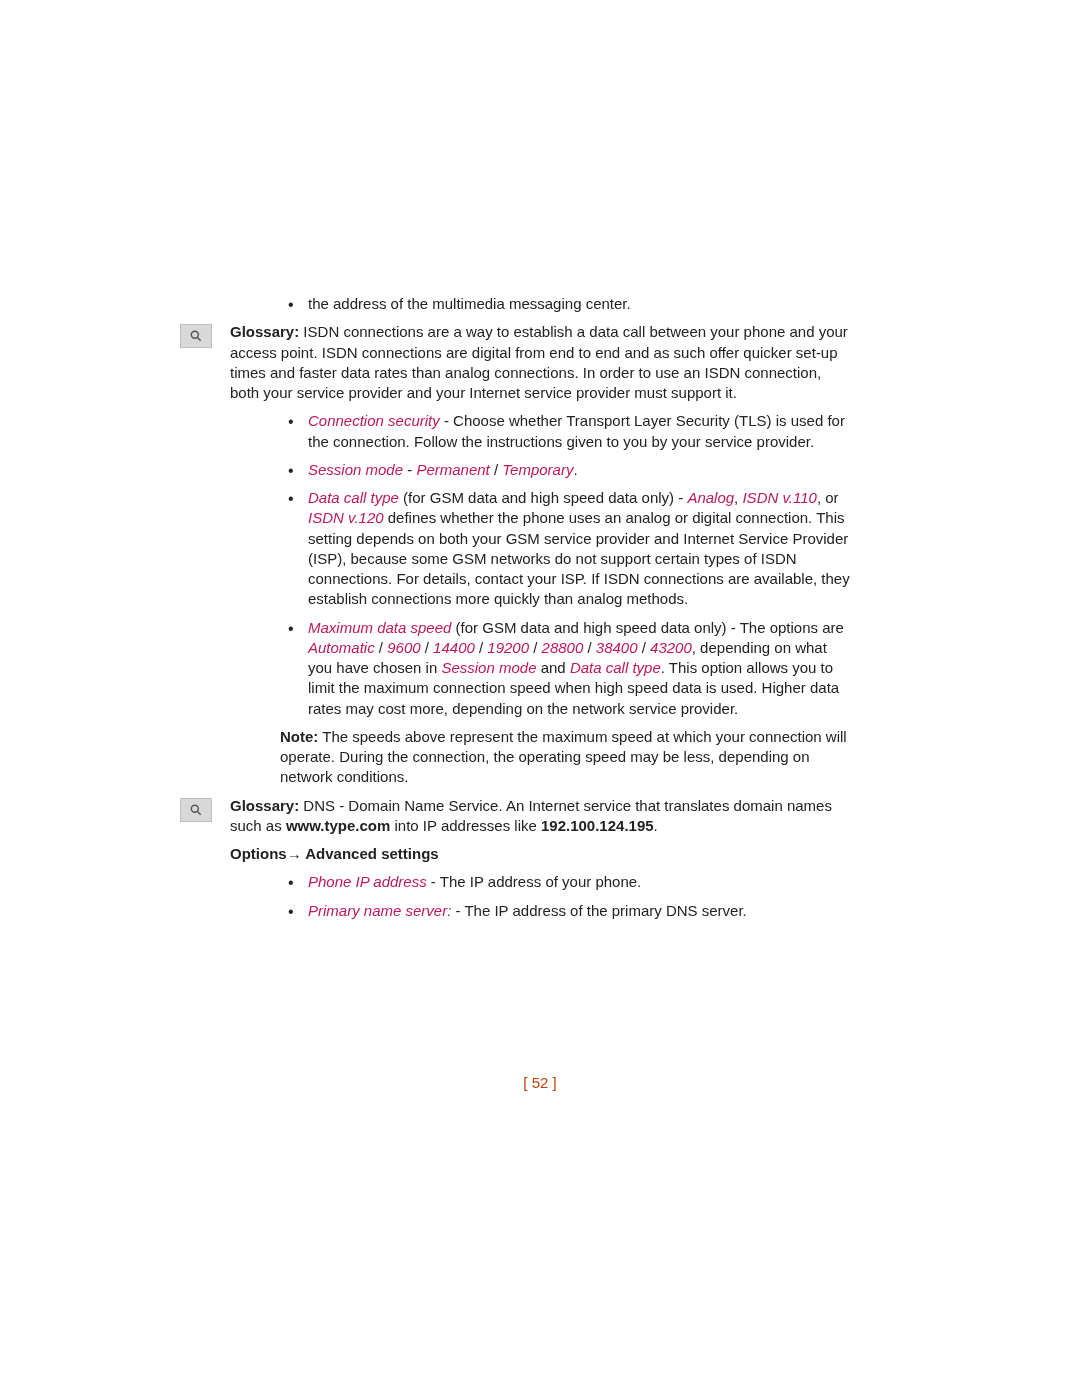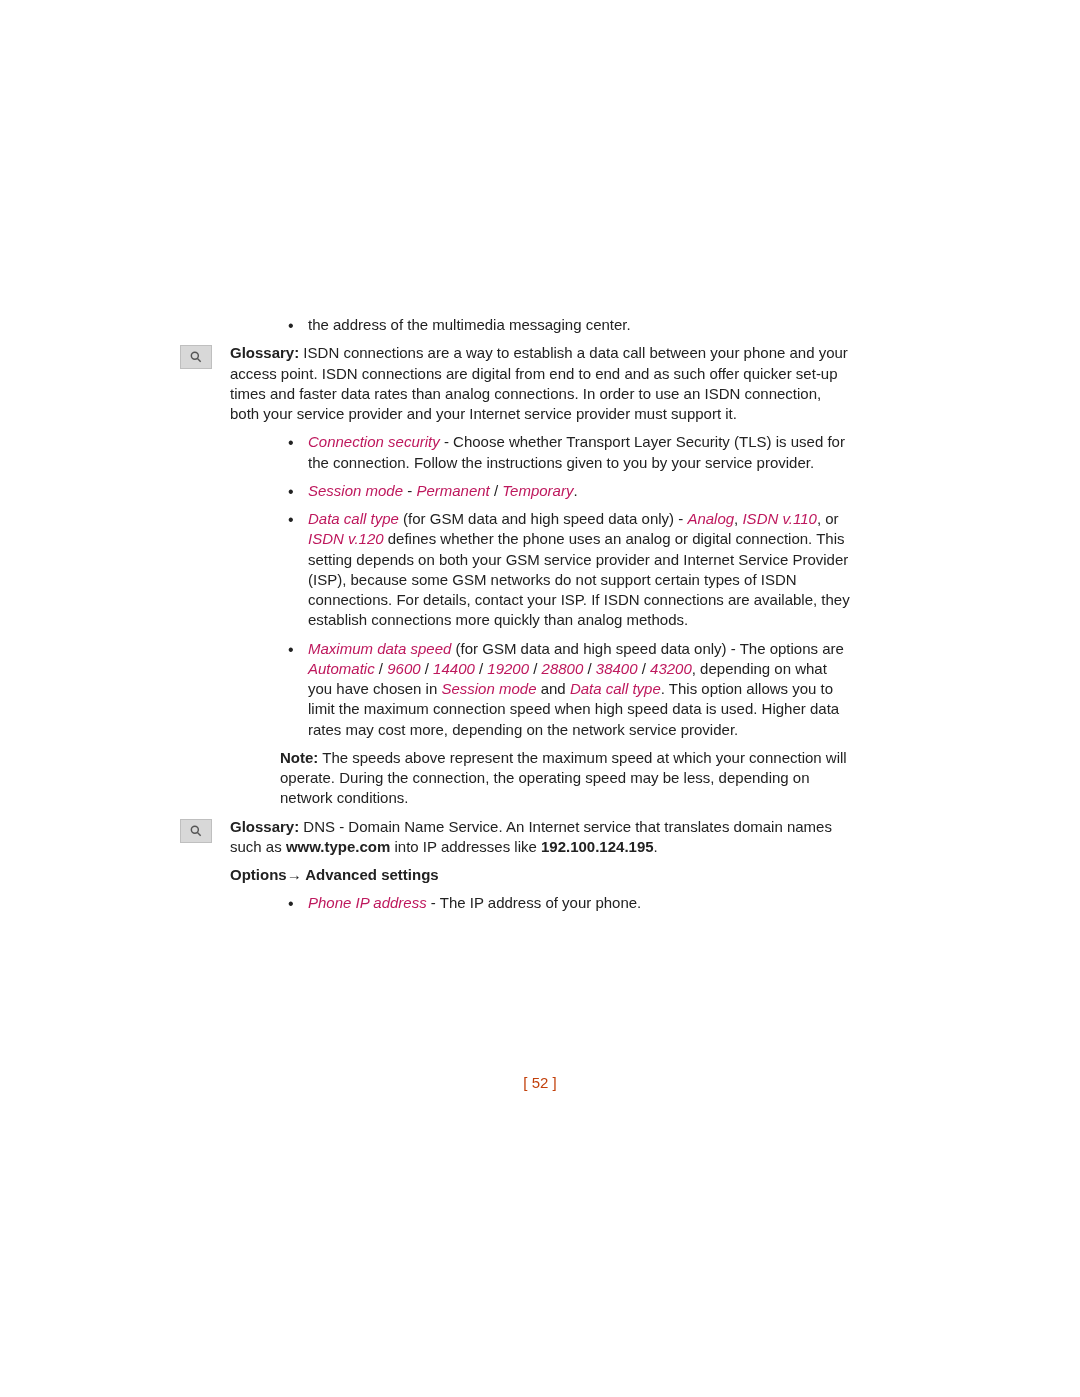--- a/index.html
+++ b/index.html
@@ -9,21 +9,21 @@
     font-family: Arial, Helvetica, sans-serif;
     font-size: 15px;
     color: #222;
     width: 1080px;
     height: 1397px;
     position: relative;
   }
   .page {
     position: absolute;
     left: 230px;
-    top: 315px;
+    top: 294px;
     width: 620px;
   }
   .icon-col {
     position: absolute;
     left: -50px;
     width: 36px;
   }
   .glossary-icon {
     width: 30px;
     height: 22px;
@@ -129,18 +129,21 @@
     </p>
   </div>
 
   <p class="para bold">Options→ Advanced settings</p>
 
   <div class="indent1">
     <ul class="bullets">
       <li>
         <span class="italic-blue">Phone IP address</span><span> - The IP address of your phone.</span>
       </li>
+      <li>
+        <span class="italic-blue">Primary name server:</span><span> - The IP address of the primary DNS server.</span>
+      </li>
     </ul>
   </div>
 
 </div>
 
 <div class="pagenum">[ 52 ]</div>
 
 </body></html>

